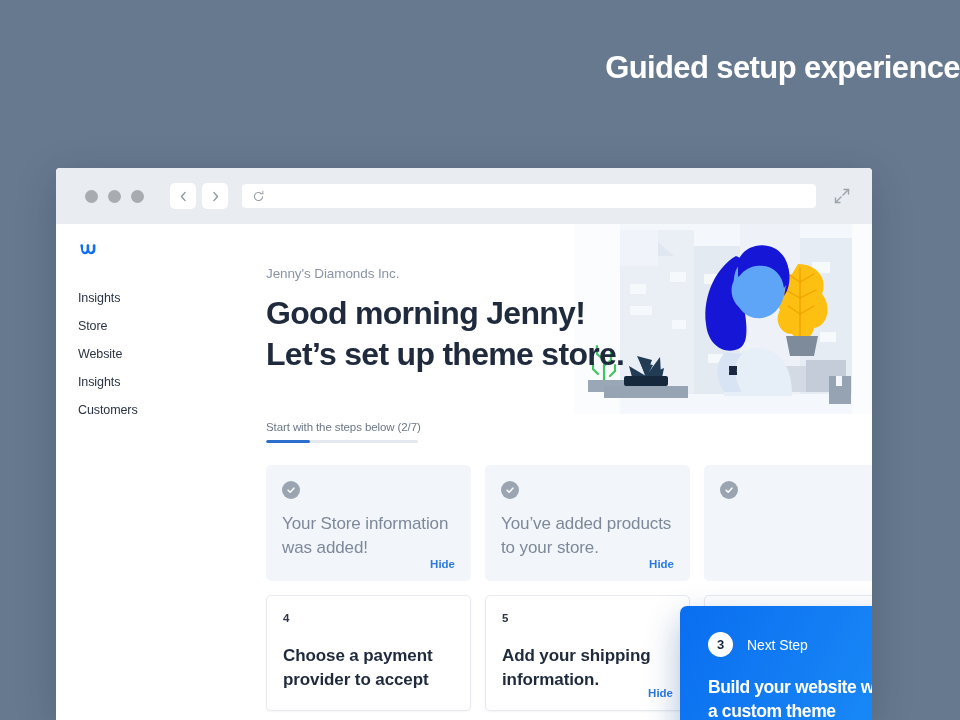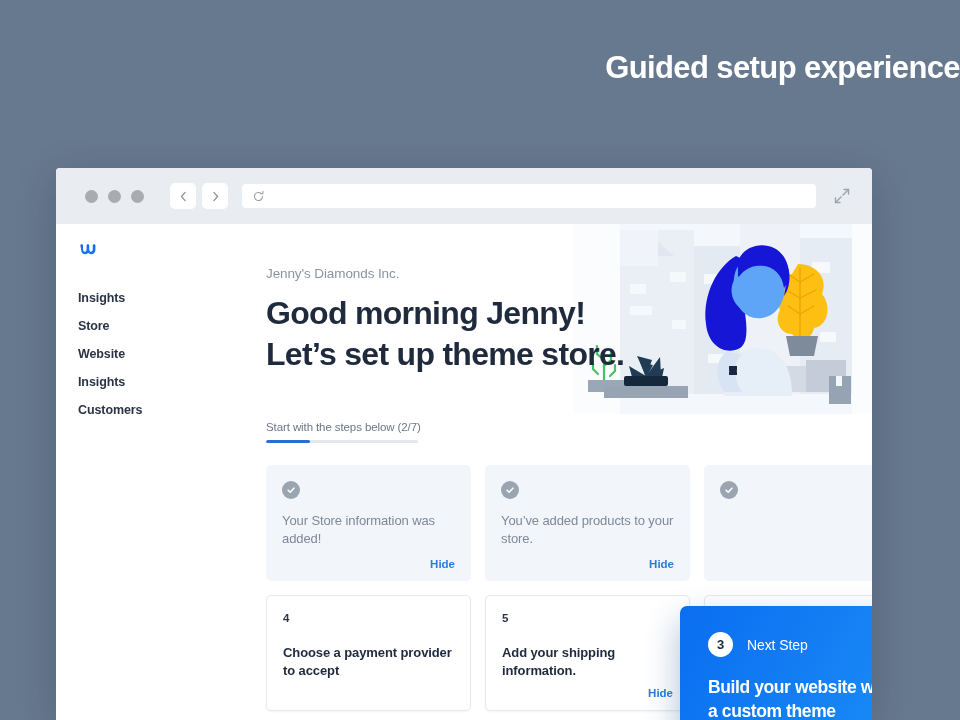--- a/index.html
+++ b/index.html
@@ -124,21 +124,21 @@
   .logo {
     margin-left: 22px;
     margin-bottom: 20px;
     width: 22px;
     height: 22px;
     color: #1570ef;
   }
   .nav-item {
     padding: 7px 0 7px 22px;
     font-size: 12.5px;
-    font-weight: bold;
+    font-weight: normal;
     color: #2b3445;
     letter-spacing: -0.1px;
   }
 
   
   .hero {
     position: absolute;
     left: 518px;
     top: 0;
     width: 298px;
@@ -229,21 +229,21 @@
   }
   .check svg { width: 10px; height: 10px; color: #ffffff; }
   .num {
     font-size: 11.5px;
     font-weight: bold;
     color: #2b3445;
     margin-bottom: 18px;
     height: 14px;
   }
   .card-text {
-    font-size: 13px;
+    font-size: 17px;
     line-height: 1.42;
     letter-spacing: -0.1px;
   }
   .card.done .card-text { color: #7d889a; }
   .card.todo .card-text { color: #1f2a3d; font-weight: bold; }
   .hide-link {
     position: absolute;
     right: 16px;
     bottom: 11px;
     font-size: 11.5px;

